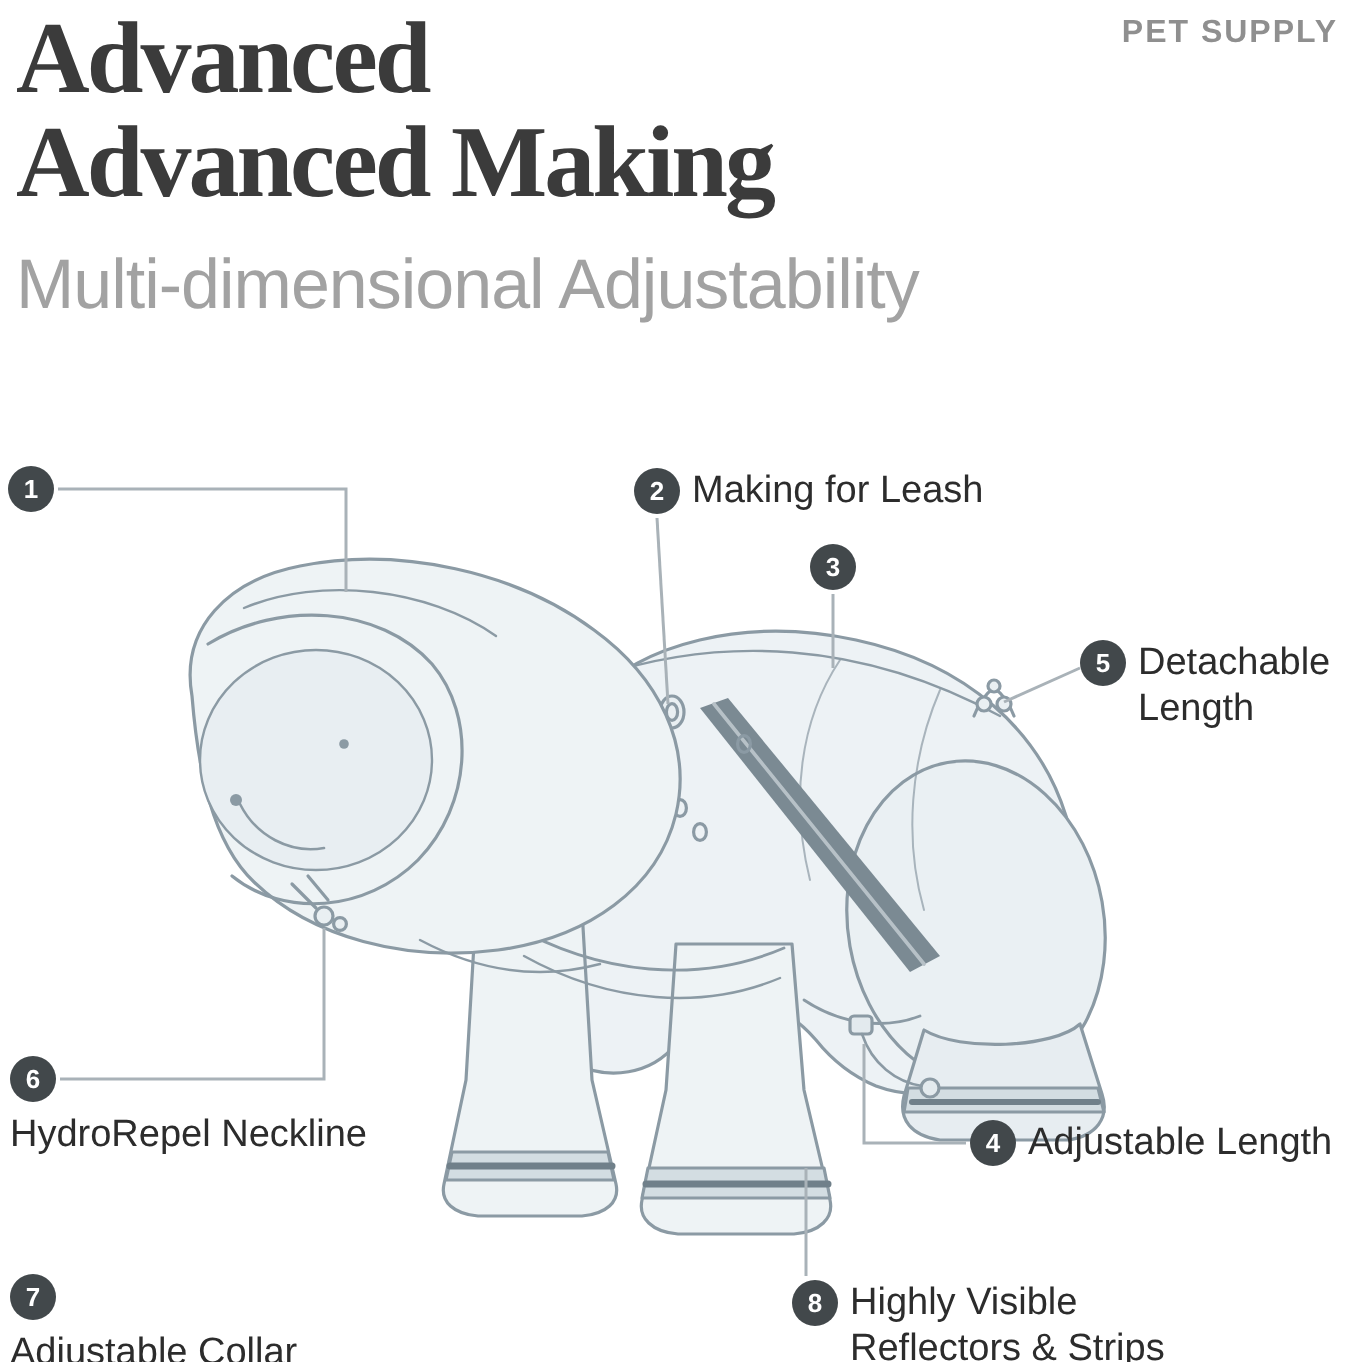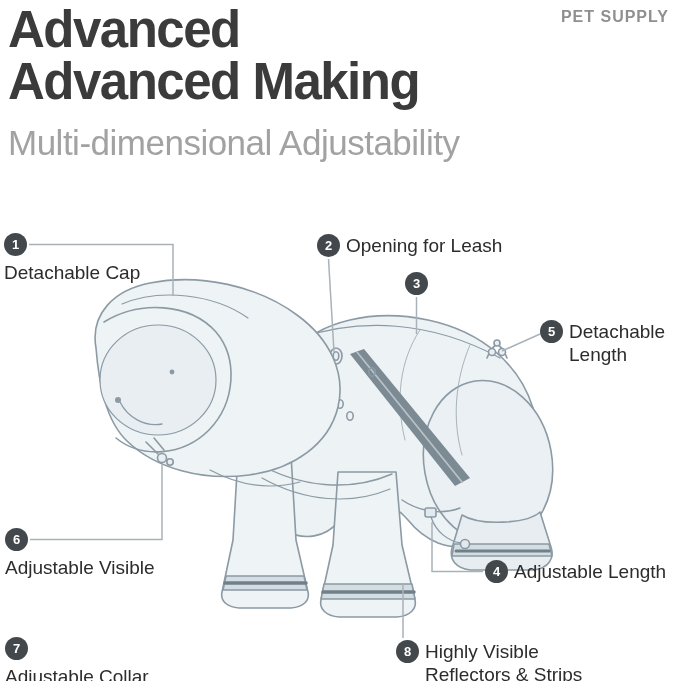--- a/index.html
+++ b/index.html
@@ -6,21 +6,21 @@
   .page{
     position:relative;width:679px;height:681px;overflow:hidden;background:#ffffff;
     font-family:"Liberation Sans", sans-serif;
   }
   .brand{
     position:absolute;top:8px;right:10px;
     font-size:16px;font-weight:600;letter-spacing:1px;color:#8f8f8f;
   }
   .title{
     position:absolute;top:4px;left:8px;margin:0;
-    font-size:51px;font-weight:800;letter-spacing:-1.5px;line-height:1.02;color:#3b3b3b;
+    font-size:51px;font-weight:800;letter-spacing:-1.5px;line-height:1.02;color:#3b3b3b;font-family:Liberation Serif, serif;
   }
   .title .t-line{display:block;}
   .subtitle{
     position:absolute;top:123px;left:8px;
     font-size:35px;font-weight:400;letter-spacing:-0.5px;color:#a2a2a2;
   }
   .art, .lines{position:absolute;left:0;top:0;width:679px;height:681px;}
   .callout{position:absolute;display:flex;}
   .callout.col{flex-direction:column;align-items:flex-start;gap:5px;}
   .callout.row{flex-direction:row;align-items:flex-start;gap:6px;}
@@ -122,41 +122,40 @@
 
   <div class="brand">PET SUPPLY</div>
   <h1 class="title">
     <span class="t-line">Advanced</span>
     <span class="t-line">Advanced Making</span>
   </h1>
   <div class="subtitle">Multi-dimensional Adjustability</div>
 
   <div class="callout col co-1">
     <div class="badge">1</div>
-    <div class="clabel">Detachable Cap</div>
   </div>
 
   <div class="callout row center co-2">
     <div class="badge">2</div>
-    <div class="clabel">Opening for Leash</div>
+    <div class="clabel">Making for Leash</div>
   </div>
 
   <div class="callout row co-3">
     <div class="badge">3</div>
   </div>
 
   <div class="callout row co-5">
     <div class="badge">5</div>
     <div class="clabel">Detachable
 Length</div>
   </div>
 
   <div class="callout col co-6">
     <div class="badge">6</div>
-    <div class="clabel">Adjustable Visible</div>
+    <div class="clabel">HydroRepel Neckline</div>
   </div>
 
   <div class="callout row center co-4">
     <div class="badge">4</div>
     <div class="clabel">Adjustable Length</div>
   </div>
 
   <div class="callout col co-7">
     <div class="badge">7</div>
     <div class="clabel">Adjustable Collar</div>

